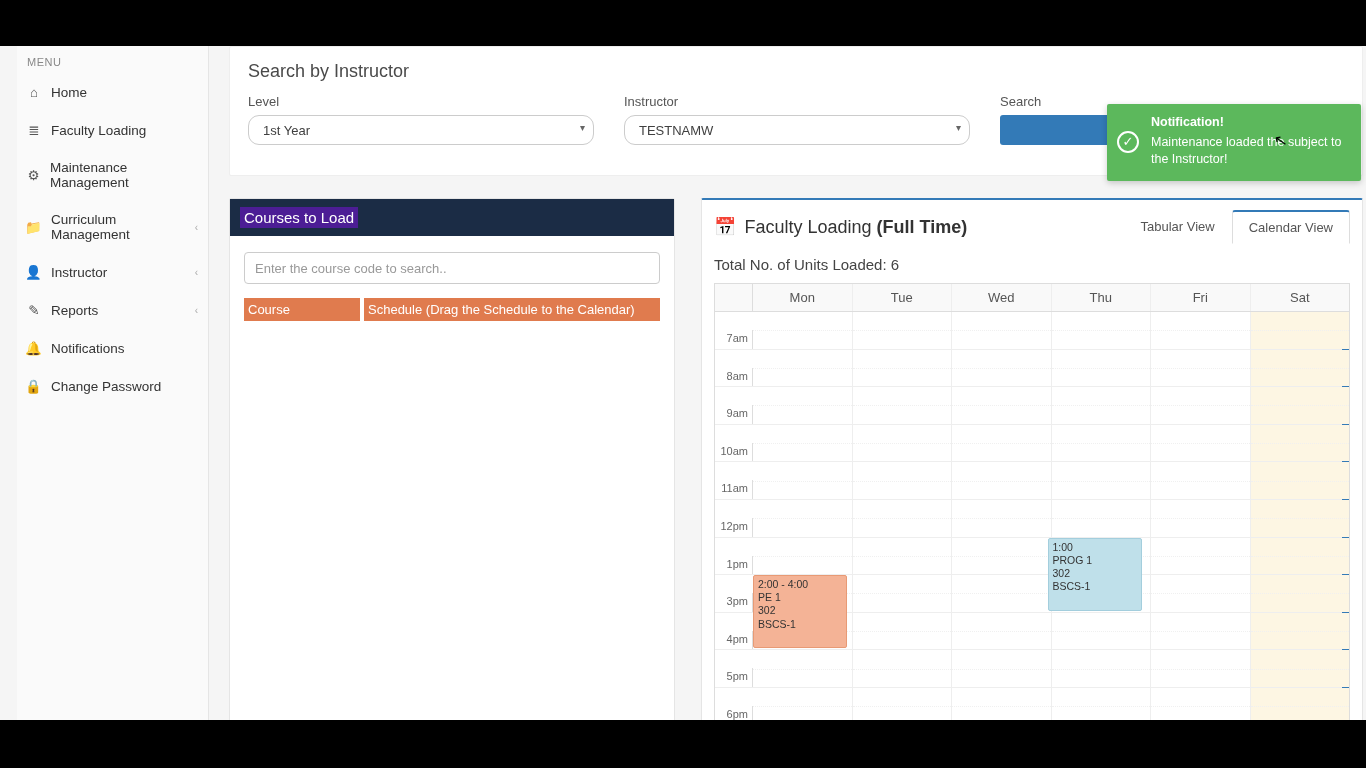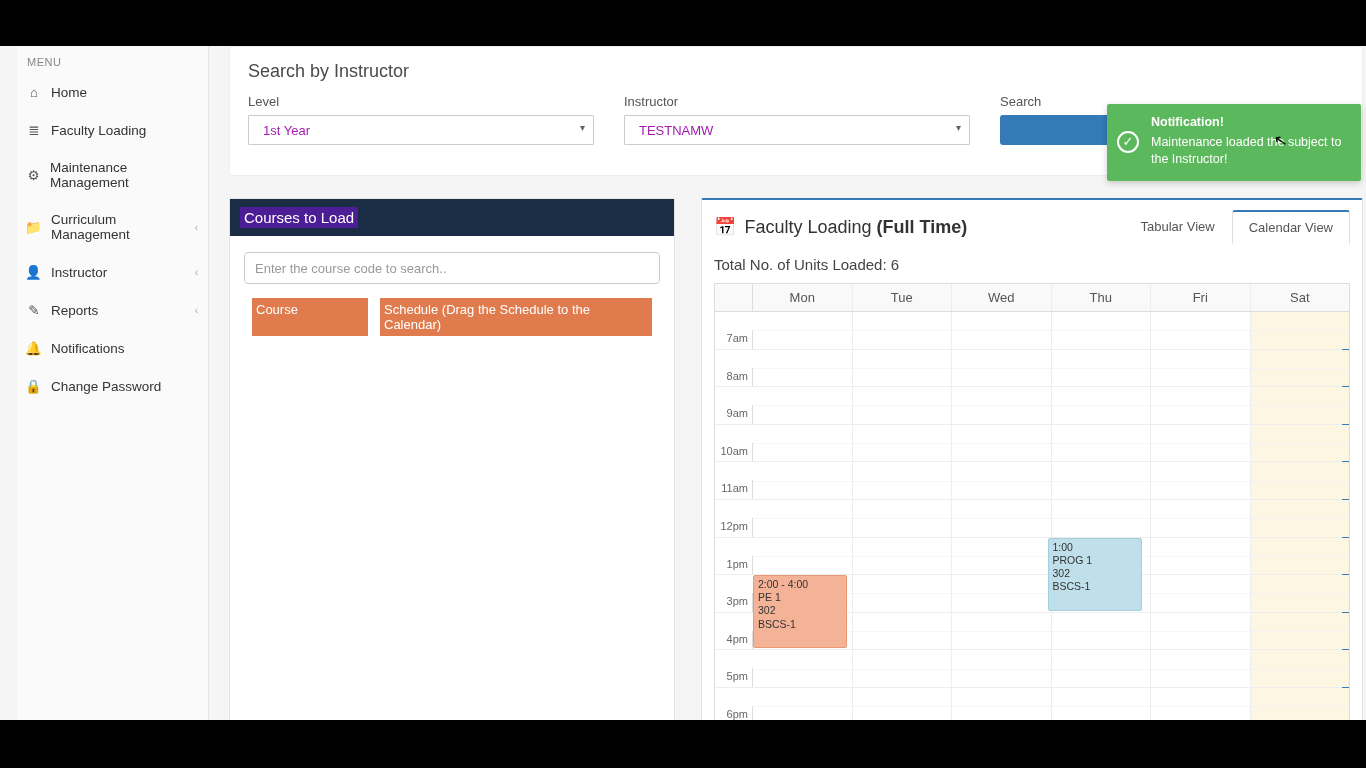--- a/index.html
+++ b/index.html
@@ -14,30 +14,30 @@
 .sidebar-item .ico { width: 14px; display: inline-flex; justify-content: center; color: #555; }
 .content { position: absolute; left: 192px; top: 0; right: 0; bottom: 0; padding: 0 20px 0 20px; }
 .search-panel { background: #fff; border: 1px solid #eee; border-radius: 2px; padding: 14px 18px 30px 18px; margin-top: 0; }
 .search-panel-title { font-size: 18px; color: #4a4a4a; margin-bottom: 12px; }
 .search-row { display: flex; gap: 30px; }
 .search-col { display: flex; flex-direction: column; gap: 6px; }
 .search-col.level { flex: 0 0 346px; }
 .search-col.instr { flex: 0 0 346px; }
 .search-col.srch { flex: 1; }
 .search-col label { font-size: 13px; color: #555; }
-.select-like { border: 1px solid #ccc; border-radius: 1px; height: 30px; display: flex; align-items: center; padding: 0 33px 0 14px; background: #fff; position: relative; font-size: 13px; color: #a21caf; cursor: pointer; }
+.select-like { border: 1px solid #ccc; border-radius: 11px; height: 30px; display: flex; align-items: center; padding: 0 33px 0 14px; background: #fff; position: relative; font-size: 13px; color: #404040; cursor: pointer; }
 .select-like::after { content: "▾"; position: absolute; right: 8px; top: 6px; font-size: 10px; color: #666; }
 .search-btn { height: 30px; background: #337ab7; color: #fff; border: none; border-radius: 3px; display: flex; align-items: center; justify-content: center; font-size: 13px; cursor: pointer; }
 .columns { display: flex; gap: 26px; margin-top: 22px; }
 .left-card { width: 446px; background: #fff; border: 1px solid #e5e5e5; border-radius: 2px; padding-bottom: 14px; }
 .left-card-header { background: #1b2c45; color: #fff; padding: 8px 10px; display: flex; }
 .left-card-header span { background: #4c1d95; padding: 2px 4px; font-size: 15px; }
 .course-search { margin: 16px 14px 14px 14px; height: 32px; border: 1px solid #ccc; border-radius: 4px; font-size: 13px; padding: 0 10px; width: calc(100% - 28px); color: #555; }
 .course-search::placeholder { color: #999; }
-.course-table { margin: 0 22px; display: flex; gap: 12px; }
+.course-table { margin: 0 14px; display: flex; gap: 4px; }
 .course-th { background: #e07b4e; color: #fff; font-size: 13px; padding: 4px 4px; }
 .course-th.c1 { flex: 0 0 116px; }
 .course-th.c2 { flex: 1; }
 .right-card { flex: 1; background: #fff; border: 1px solid #e5e5e5; border-radius: 2px; padding: 10px 12px 12px 12px; border-top: 2px solid #337ab7; }
 .right-header { display: flex; align-items: center; gap: 8px; }
 .right-title { font-size: 18px; color: #333; display: flex; align-items: center; gap: 8px; }
 .right-title .bold { font-weight: 700; }
 .tabs { margin-left: auto; display: flex; }
 .tab { padding: 8px 16px; font-size: 13px; color: #555; cursor: pointer; border: 1px solid transparent; border-bottom: none; }
 .tab.active { border: 1px solid #ddd; border-top: 2px solid #337ab7; border-bottom: 1px solid #fff; border-radius: 3px 3px 0 0; }

